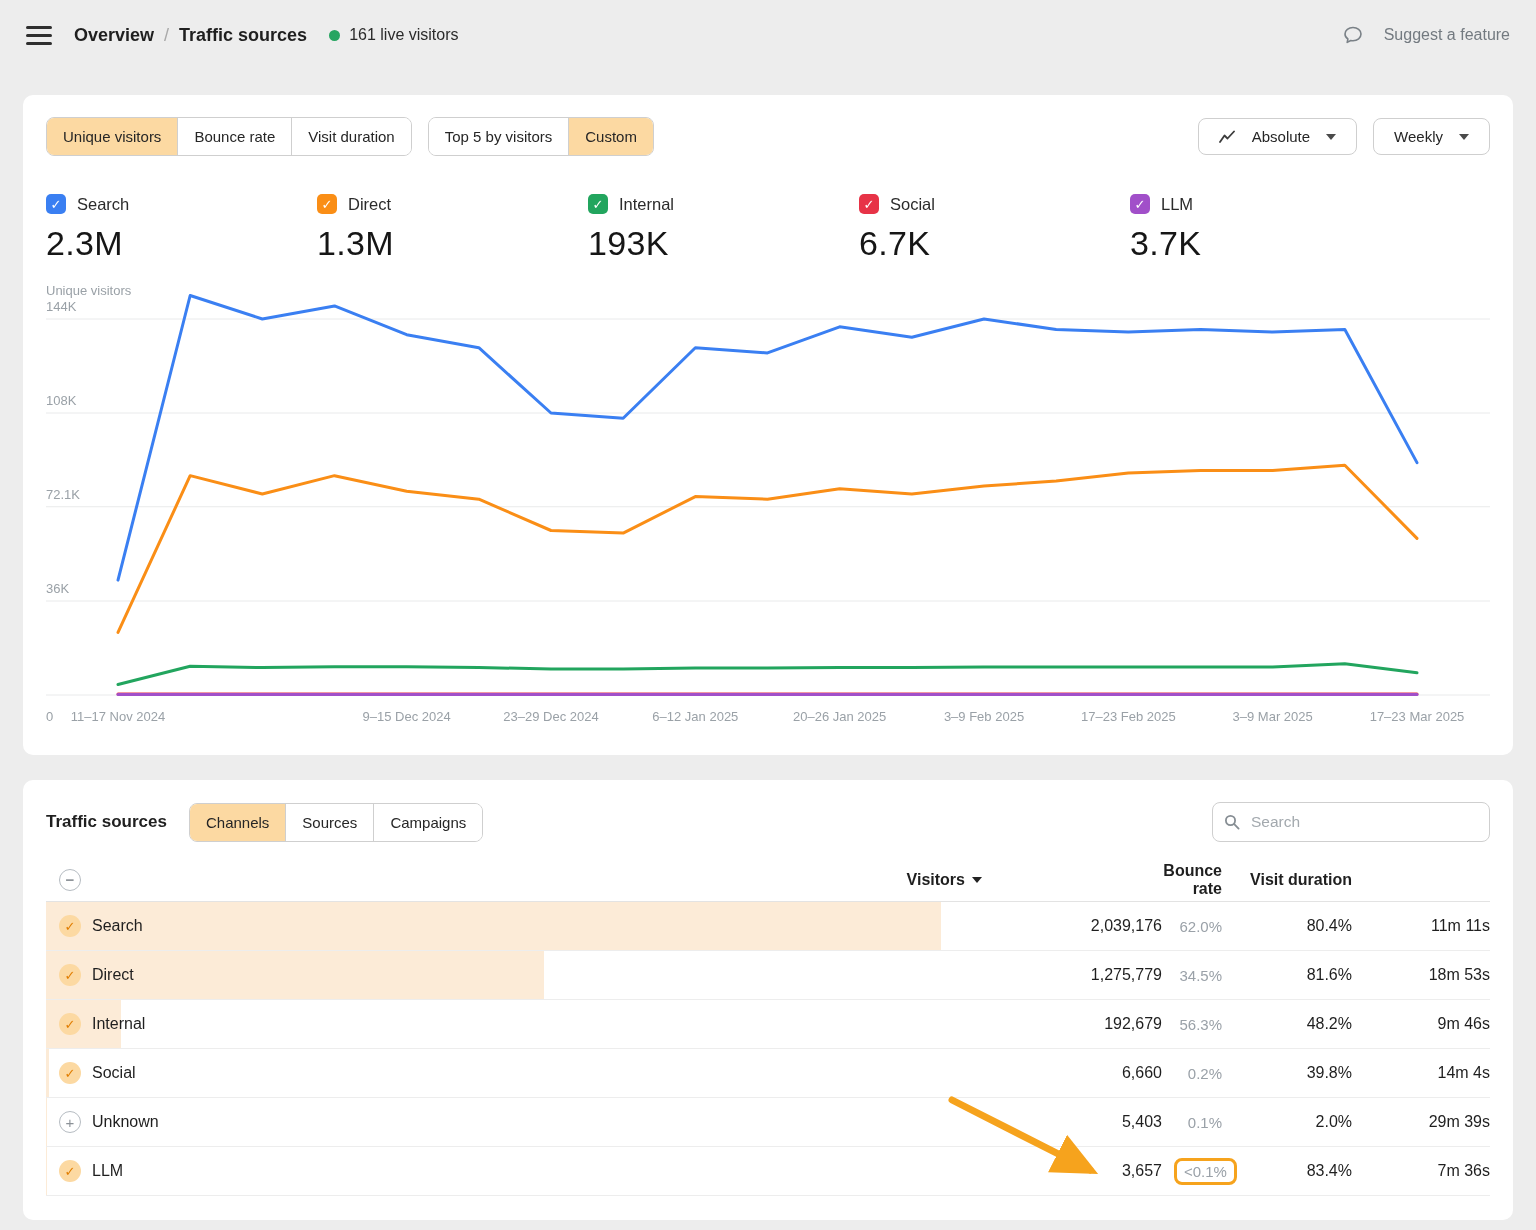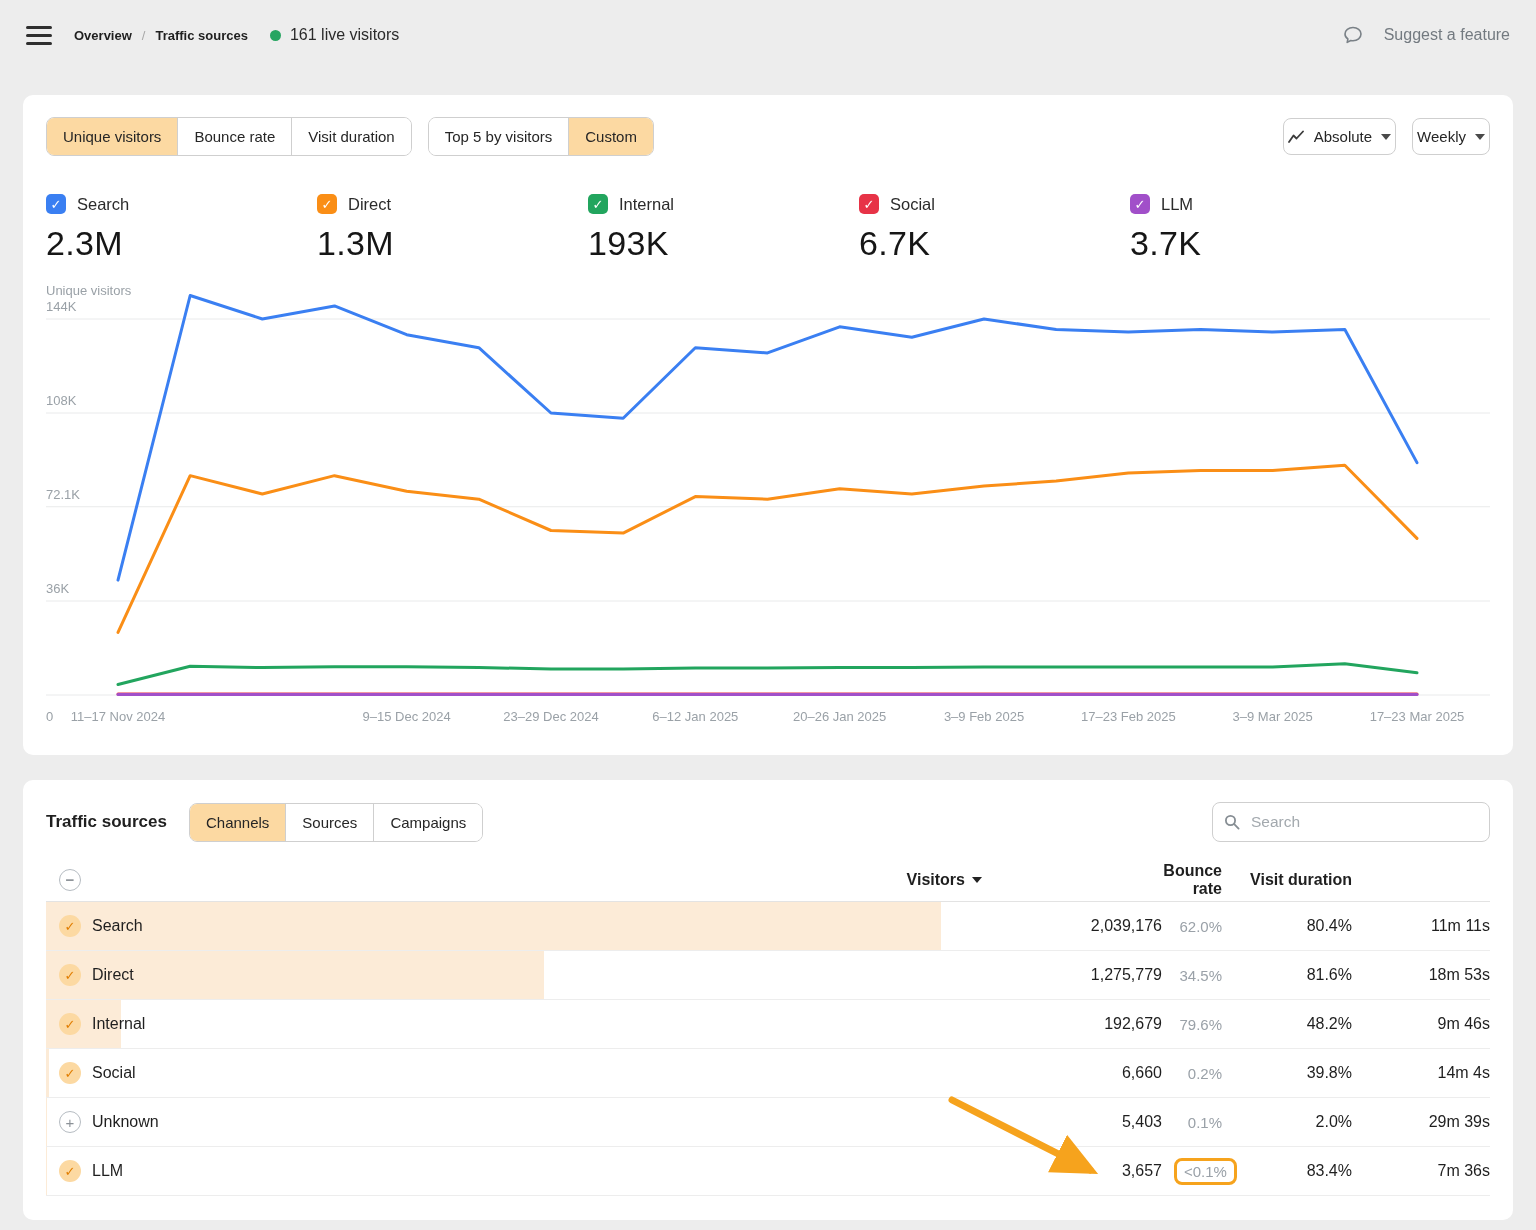--- a/index.html
+++ b/index.html
@@ -6,40 +6,40 @@
   * { box-sizing: border-box; margin: 0; padding: 0; }
   html,body { width:1536px; height:1230px; overflow:hidden; }
   body {
     font-family: "Liberation Sans", "DejaVu Sans", sans-serif;
     background:#ededed; color:#1f1f1f; position:relative;
   }
   
   .topbar { height:70px; display:flex; align-items:center; padding:0 26px; }
   .hamburger { width:26px; display:flex; flex-direction:column; gap:5px; cursor:pointer; }
   .hamburger span { height:3px; background:#2f2f2f; border-radius:2px; }
-  .breadcrumb { margin-left:22px; font-size:13px; font-weight:bold; display:flex; gap:10px; align-items:center; }
+  .breadcrumb { margin-left:22px; font-size:18px; font-weight:bold; display:flex; gap:10px; align-items:center; }
   .breadcrumb .sep { color:#a9a9a9; font-weight:400; }
   .live { display:flex; align-items:center; gap:9px; margin-left:22px; font-size:16px; color:#2b2b2b; }
   .dot { width:11px; height:11px; border-radius:50%; background:#27a561; }
   .topbar-right { margin-left:auto; display:flex; align-items:center; gap:21px; color:#737a80; font-size:16px; cursor:pointer; }
   
   .card { background:#fff; border-radius:10px; margin:0 23px; padding:22px 23px; }
   .card.chart-card { margin-top:25px; height:660px; }
   .card.table-card { margin-top:25px; height:440px; }
   
   .toolbar { display:flex; align-items:center; }
   .seg-group { display:inline-flex; border:1px solid #cfcfcf; border-radius:8px; overflow:hidden; background:#fff; }
   .seg-group + .seg-group { margin-left:16px; }
   .seg-btn { appearance:none; border:none; background:#fff; font-family:inherit; font-size:15px; color:#262626;
              padding:10px 16px; cursor:pointer; border-right:1px solid #cfcfcf; white-space:nowrap; }
   .seg-btn:last-child { border-right:none; }
   .seg-btn.active { background:var(--accent,#fcd9a2); }
   .toolbar-right { margin-left:auto; display:flex; gap:16px; }
-  .tool-btn { display:inline-flex; align-items:center; gap:9px; border:1px solid #cfcfcf; border-radius:8px;
-              background:#fff; padding:9px 4px; font-size:15px; font-family:inherit; cursor:pointer; color:#262626; }
+  .tool-btn { display:inline-flex; align-items:center; gap:16px; border:1px solid #cfcfcf; border-radius:8px;
+              background:#fff; padding:9px 20px; font-size:15px; font-family:inherit; cursor:pointer; color:#262626; }
   .caret { width:0; height:0; border-left:5px solid transparent; border-right:5px solid transparent; border-top:6px solid #4a4a4a; }
   
   .legend { display:flex; margin-top:38px; }
   .legend-item { width:271px; cursor:pointer; }
   .legend-top { display:flex; align-items:center; gap:11px; }
   .legend-cb { width:20px; height:20px; border-radius:5px; color:#fff; font-size:13px; font-weight:bold;
                display:flex; align-items:center; justify-content:center; }
   .legend-label { font-size:16.5px; color:#2b2b2b; }
   .legend-value { font-size:34px; color:#161616; margin-top:10px; letter-spacing:0.3px; }
   
@@ -258,21 +258,21 @@
     <div class="c-duration">18m 53s</div>
   </div>
 
   <div class="t-grid t-row">
     <div class="row-bar" style="width: 5.2%;"></div>
     <div class="c-icon">
           <span class="ic check">✓</span>
         </div>
     <div class="c-channel">Internal</div>
     <div class="c-visitors">192,679</div>
-    <div class="c-share"><span class="share-txt">79.6%</span></div>
+    <div class="c-share"><span class="share-txt">56.3%</span></div>
     <div class="c-bounce">48.2%</div>
     <div class="c-duration">9m 46s</div>
   </div>
 
   <div class="t-grid t-row">
     <div class="row-bar" style="width: 0.2%;"></div>
     <div class="c-icon">
           <span class="ic check">✓</span>
         </div>
     <div class="c-channel">Social</div>

